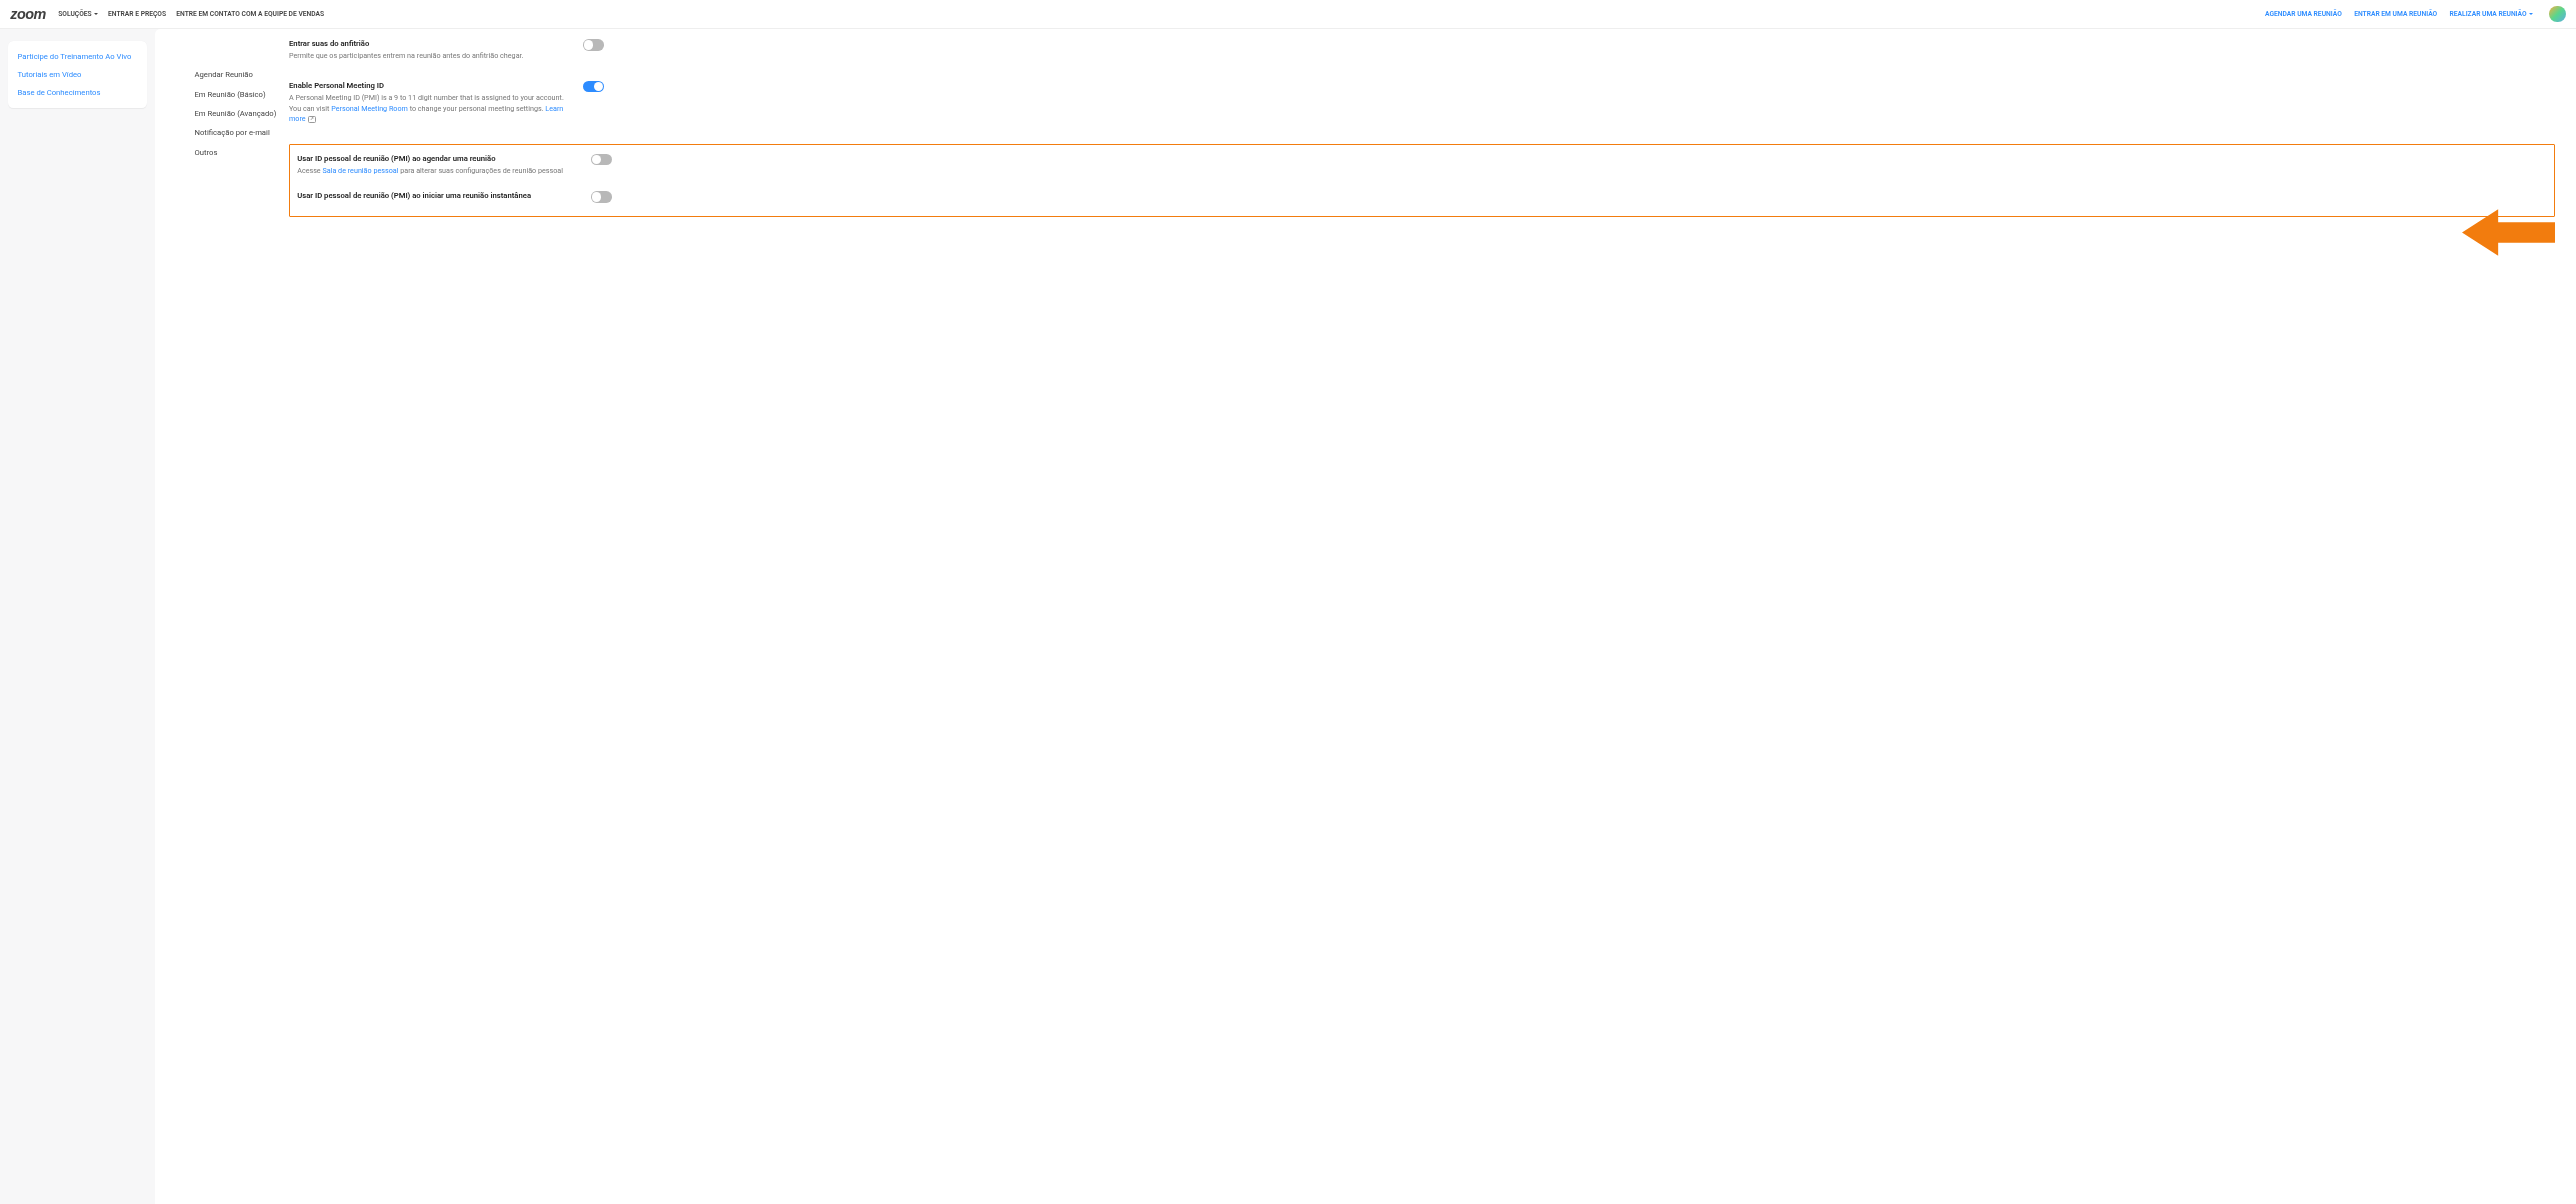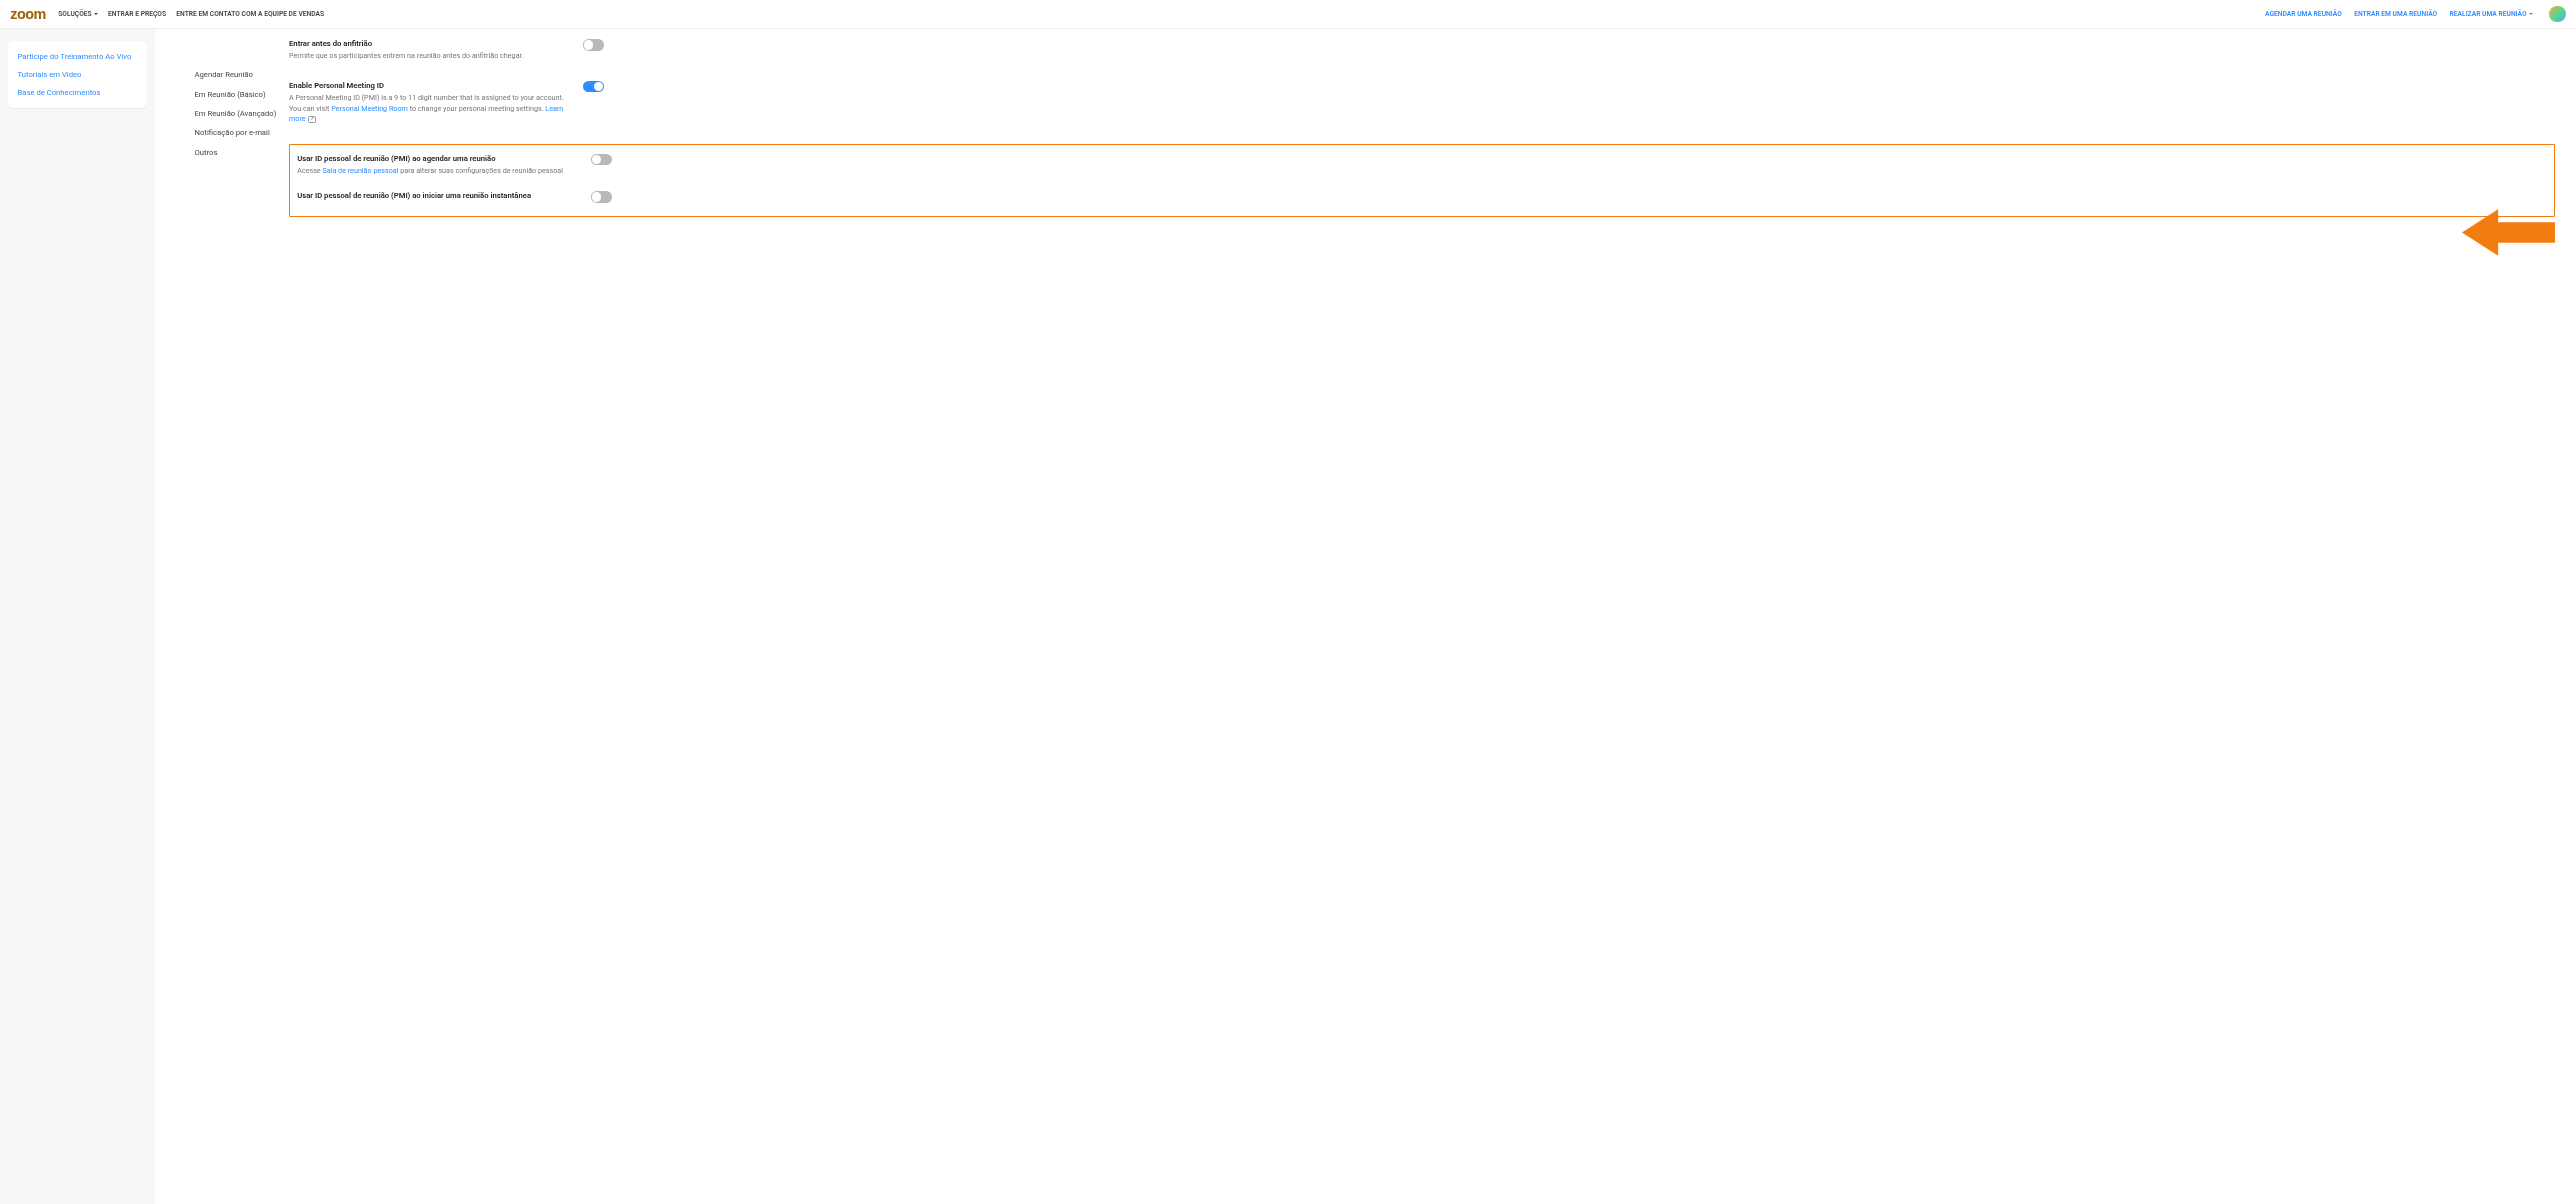--- a/index.html
+++ b/index.html
@@ -11,26 +11,27 @@
     .header {
       height: 29px;
       display: flex;
       align-items: center;
       padding: 0 10.3px;
       border-bottom: 0.5px solid #eee;
       background: #fff;
       position: relative;
     }
     .logo {
-      color: #a16207;
+      color: #404040;
       font-weight: 900;
       font-size: 14.4px;
       letter-spacing: -0.5px;
       margin-right: 12.4px;
       font-family: Arial, sans-serif;
+      font-style: italic;
     }
     .nav-left {
       display: flex;
       align-items: center;
       gap: 10.3px;
     }
     .nav-item {
       font-size: 6.7px;
       font-weight: 600;
       color: #444;
@@ -251,21 +252,21 @@
       <div class="snav-item">Em Reunião (Avançado)</div>
       <div class="snav-item">Notificação por e-mail</div>
       <div class="snav-item">Outros</div>
     </div>
 
     <div class="settings-content">
 
 
       <div class="setting-row">
         <div class="setting-text">
-          <div class="setting-title">Entrar antes do anfitrião</div>
+          <div class="setting-title">Entrar suas do anfitrião</div>
           <div class="setting-desc">Permite que os participantes entrem na reunião antes do anfitrião chegar.</div>
         </div>
         <div class="toggle toggle-off">
           <div class="toggle-knob"></div>
         </div>
       </div>
 
       <div class="setting-row">
         <div class="setting-text">
           <div class="setting-title">Enable Personal Meeting ID</div>

